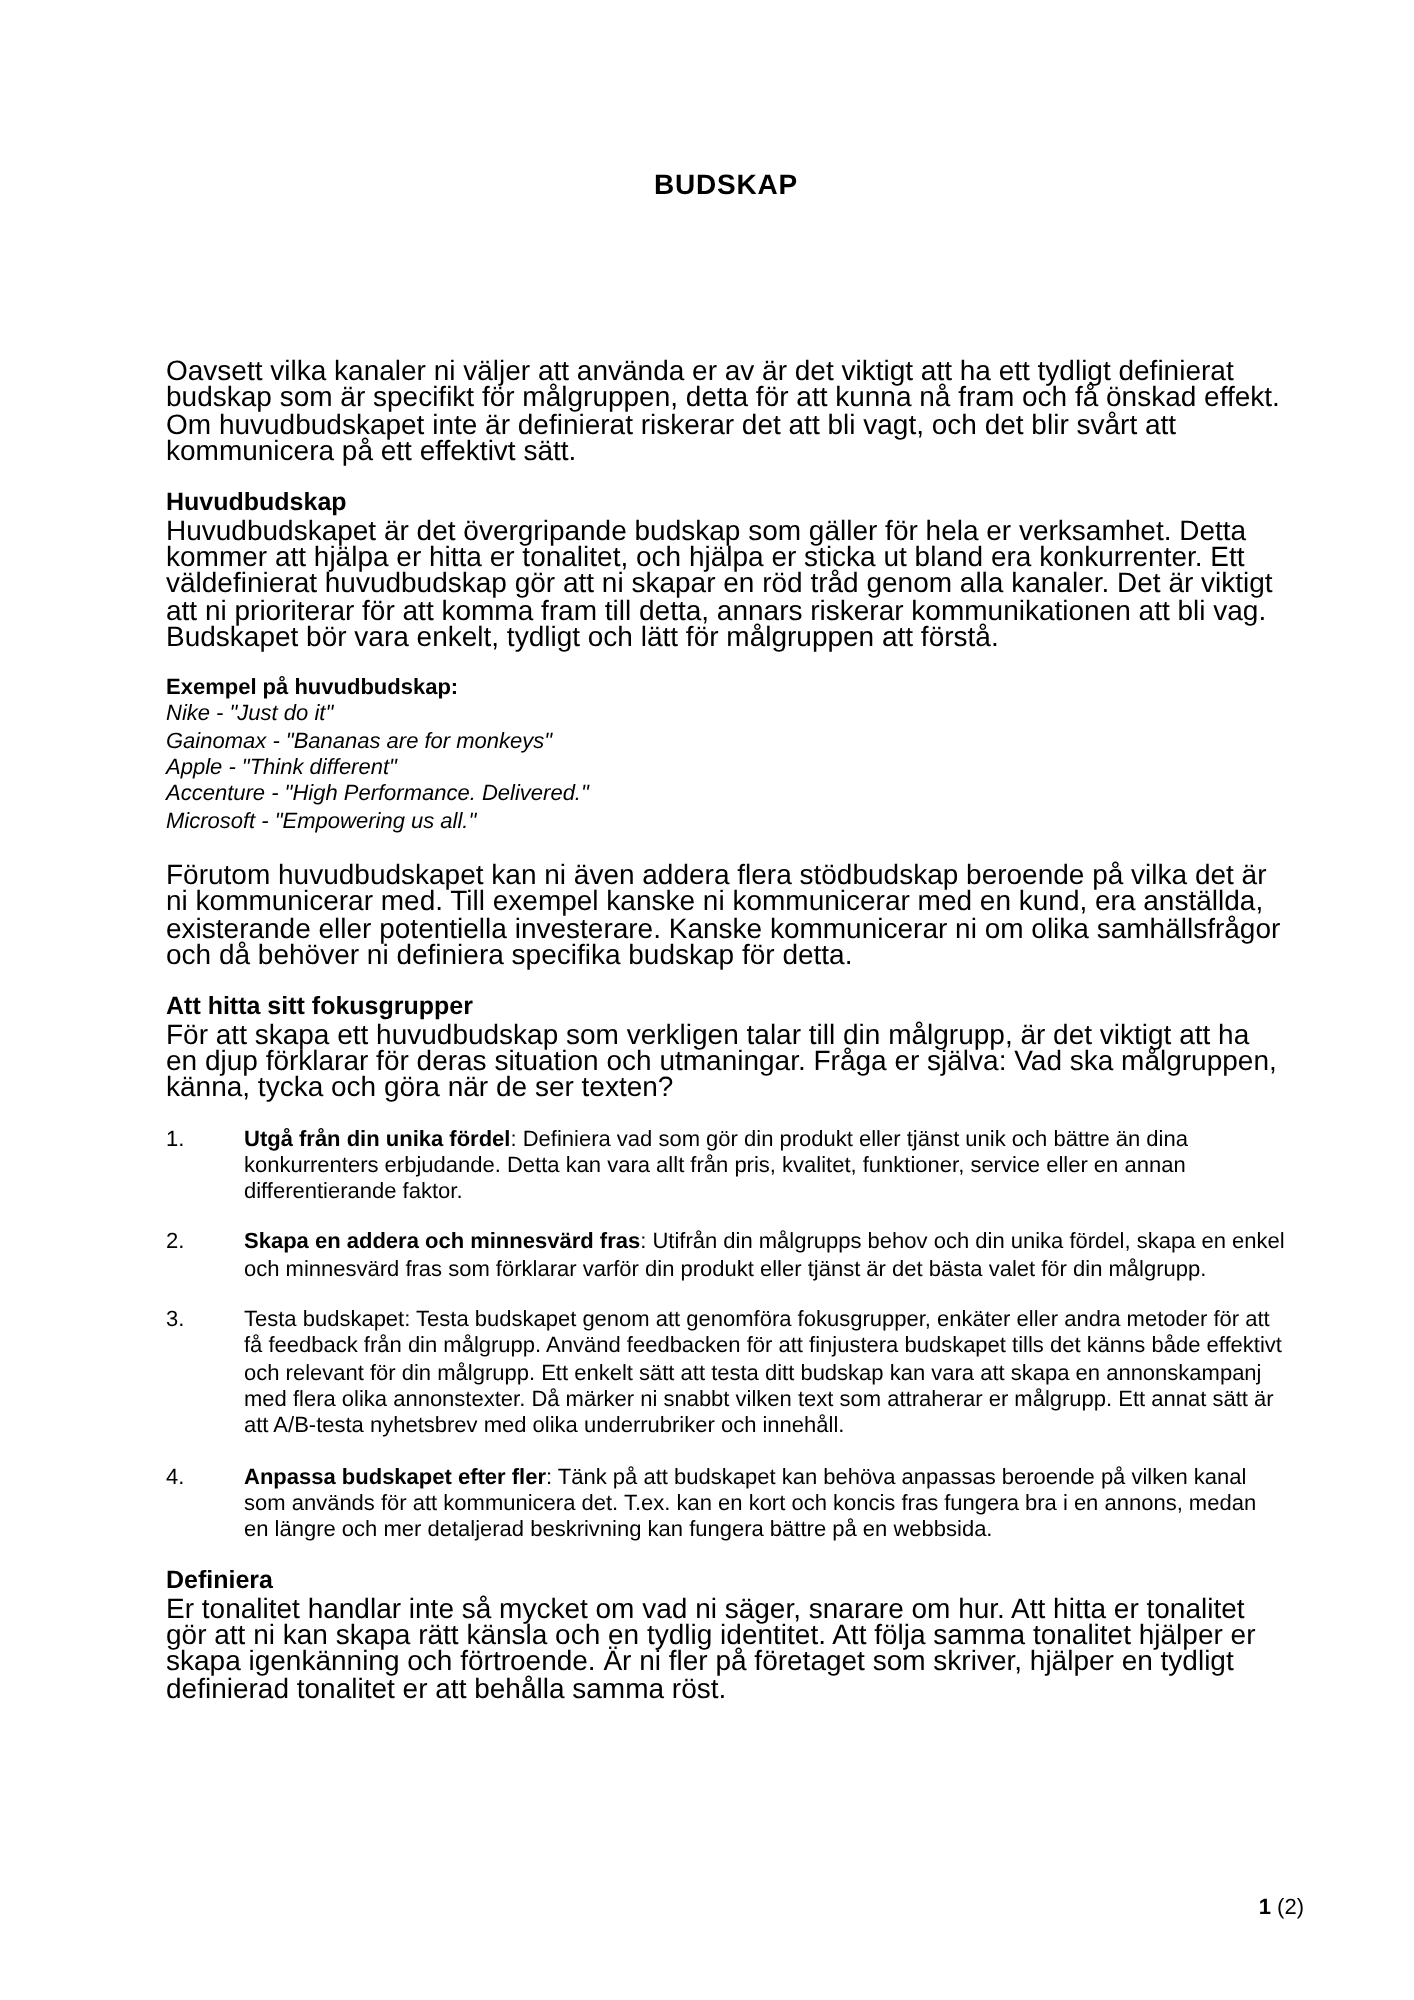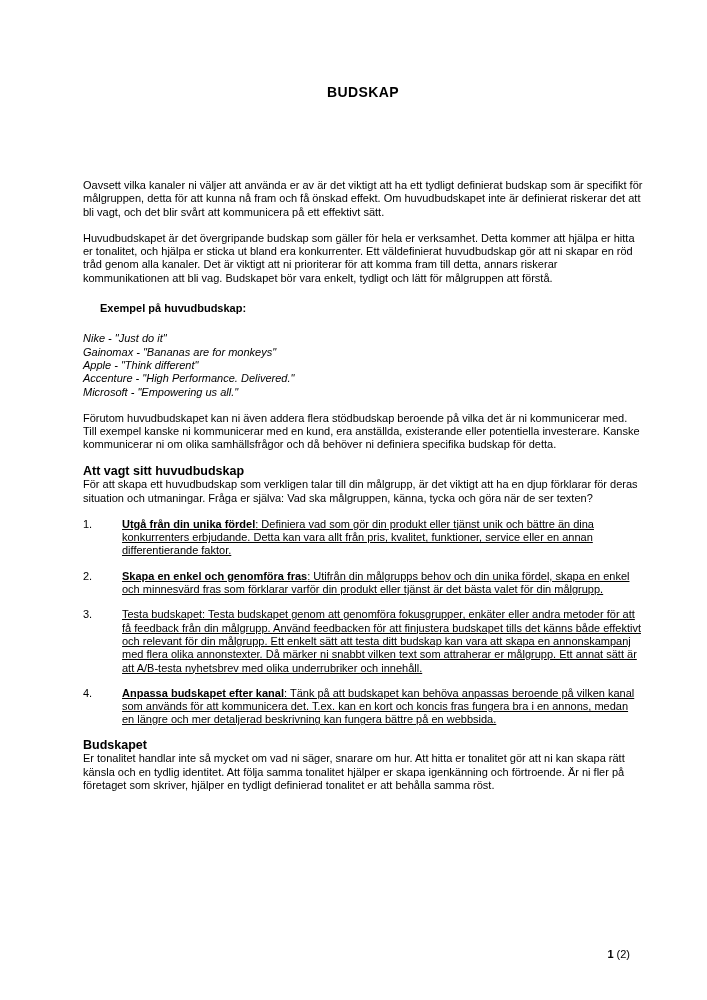--- a/index.html
+++ b/index.html
@@ -24,35 +24,35 @@
   }
   .title {
     font-size: 14px;
     line-height: 16px;
     font-weight: bold;
     text-align: center;
     letter-spacing: 0.4px;
     margin: 0 0 79px 0;
   }
   p.body {
-    font-size: 11px;
+    font-size: 14px;
     line-height: 13.3px;
     margin: 0 0 13px 0;
   }
   h2.heading {
     font-size: 12.5px;
     line-height: 13.5px;
     font-weight: bold;
     margin: 4px 0 0 0;
   }
   .subheading {
     font-size: 11px;
     line-height: 13.3px;
     font-weight: bold;
-    margin: 17px;
+    margin: 0;
   }
   .examples {
     font-size: 11px;
     line-height: 13.3px;
     font-style: italic;
     margin: 0 0 13px 0;
   }
   .numbered-list {
     margin: 9px 0 0 0;
   }
@@ -61,85 +61,85 @@
     font-size: 11px;
     line-height: 13.3px;
     margin: 0 0 12px 0;
   }
   .list-item .num {
     width: 39px;
     flex-shrink: 0;
   }
   .list-item .item-text {
     flex: 1;
-    text-decoration: underline;
   }
   .list-item .lead {
     font-weight: bold;
   }
   .footer {
     position: absolute;
     top: 948px;
-    right: 77px;
+    right: 55px;
     font-size: 11px;
     line-height: 13px;
   }
   .footer .page-num {
     font-weight: bold;
   }
   .footer .page-count {
     margin-left: 3px;
   }
 </style>
 </head>
 <body>
 
 <div class="page">
   <div class="content">
 
     <h1 class="title">BUDSKAP</h1>
 
     <p class="body">Oavsett vilka kanaler ni väljer att använda er av är det viktigt att ha ett tydligt definierat budskap som är specifikt för målgruppen, detta för att kunna nå fram och få önskad effekt. Om huvudbudskapet inte är definierat riskerar det att bli vagt, och det blir svårt att kommunicera på ett effektivt sätt.</p>
 
+    <h2 class="heading">Huvudbudskap</h2>
     <p class="body">Huvudbudskapet är det övergripande budskap som gäller för hela er verksamhet. Detta kommer att hjälpa er hitta er tonalitet, och hjälpa er sticka ut bland era konkurrenter. Ett väldefinierat huvudbudskap gör att ni skapar en röd tråd genom alla kanaler. Det är viktigt att ni prioriterar för att komma fram till detta, annars riskerar kommunikationen att bli vag. Budskapet bör vara enkelt, tydligt och lätt för målgruppen att förstå.</p>
 
     <div class="subheading">Exempel på huvudbudskap:</div>
     <div class="examples">
       <div>Nike - "Just do it"</div>
       <div>Gainomax - "Bananas are for monkeys"</div>
       <div>Apple - "Think different"</div>
       <div>Accenture - "High Performance. Delivered."</div>
       <div>Microsoft - "Empowering us all."</div>
     </div>
 
     <p class="body">Förutom huvudbudskapet kan ni även addera flera stödbudskap beroende på vilka det är ni kommunicerar med. Till exempel kanske ni kommunicerar med en kund, era anställda, existerande eller potentiella investerare. Kanske kommunicerar ni om olika samhällsfrågor och då behöver ni definiera specifika budskap för detta.</p>
 
-    <h2 class="heading">Att vagt sitt huvudbudskap</h2>
+    <h2 class="heading">Att hitta sitt fokusgrupper</h2>
     <p class="body">För att skapa ett huvudbudskap som verkligen talar till din målgrupp, är det viktigt att ha en djup förklarar för deras situation och utmaningar. Fråga er själva: Vad ska målgruppen, känna, tycka och göra när de ser texten?</p>
 
     <div class="numbered-list">
       <div class="list-item">
         <span class="num">1.</span>
         <div class="item-text"><span class="lead">Utgå från din unika fördel</span><span>: Definiera vad som gör din produkt eller tjänst unik och bättre än dina konkurrenters erbjudande. Detta kan vara allt från pris, kvalitet, funktioner, service eller en annan differentierande faktor.</span></div>
       </div>
       <div class="list-item">
         <span class="num">2.</span>
-        <div class="item-text"><span class="lead">Skapa en enkel och genomföra fras</span><span>: Utifrån din målgrupps behov och din unika fördel, skapa en enkel och minnesvärd fras som förklarar varför din produkt eller tjänst är det bästa valet för din målgrupp.</span></div>
+        <div class="item-text"><span class="lead">Skapa en addera och minnesvärd fras</span><span>: Utifrån din målgrupps behov och din unika fördel, skapa en enkel och minnesvärd fras som förklarar varför din produkt eller tjänst är det bästa valet för din målgrupp.</span></div>
       </div>
       <div class="list-item">
         <span class="num">3.</span>
         <div class="item-text"><span class="lead"></span><span>Testa budskapet: Testa budskapet genom att genomföra fokusgrupper, enkäter eller andra metoder för att få feedback från din målgrupp. Använd feedbacken för att finjustera budskapet tills det känns både effektivt och relevant för din målgrupp. Ett enkelt sätt att testa ditt budskap kan vara att skapa en annonskampanj med flera olika annonstexter. Då märker ni snabbt vilken text som attraherar er målgrupp. Ett annat sätt är att A/B-testa nyhetsbrev med olika underrubriker och innehåll.</span></div>
       </div>
       <div class="list-item">
         <span class="num">4.</span>
-        <div class="item-text"><span class="lead">Anpassa budskapet efter kanal</span><span>: Tänk på att budskapet kan behöva anpassas beroende på vilken kanal som används för att kommunicera det. T.ex. kan en kort och koncis fras fungera bra i en annons, medan en längre och mer detaljerad beskrivning kan fungera bättre på en webbsida.</span></div>
+        <div class="item-text"><span class="lead">Anpassa budskapet efter fler</span><span>: Tänk på att budskapet kan behöva anpassas beroende på vilken kanal som används för att kommunicera det. T.ex. kan en kort och koncis fras fungera bra i en annons, medan en längre och mer detaljerad beskrivning kan fungera bättre på en webbsida.</span></div>
       </div>
     </div>
 
-    <h2 class="heading">Budskapet</h2>
+    <h2 class="heading">Definiera</h2>
     <p class="body">Er tonalitet handlar inte så mycket om vad ni säger, snarare om hur. Att hitta er tonalitet gör att ni kan skapa rätt känsla och en tydlig identitet. Att följa samma tonalitet hjälper er skapa igenkänning och förtroende. Är ni fler på företaget som skriver, hjälper en tydligt definierad tonalitet er att behålla samma röst.</p>
 
   </div>
 
   <div class="footer">
     <span class="page-num">1</span><span class="page-count">(2)</span>
   </div>
 </div>
 
 </body></html>

